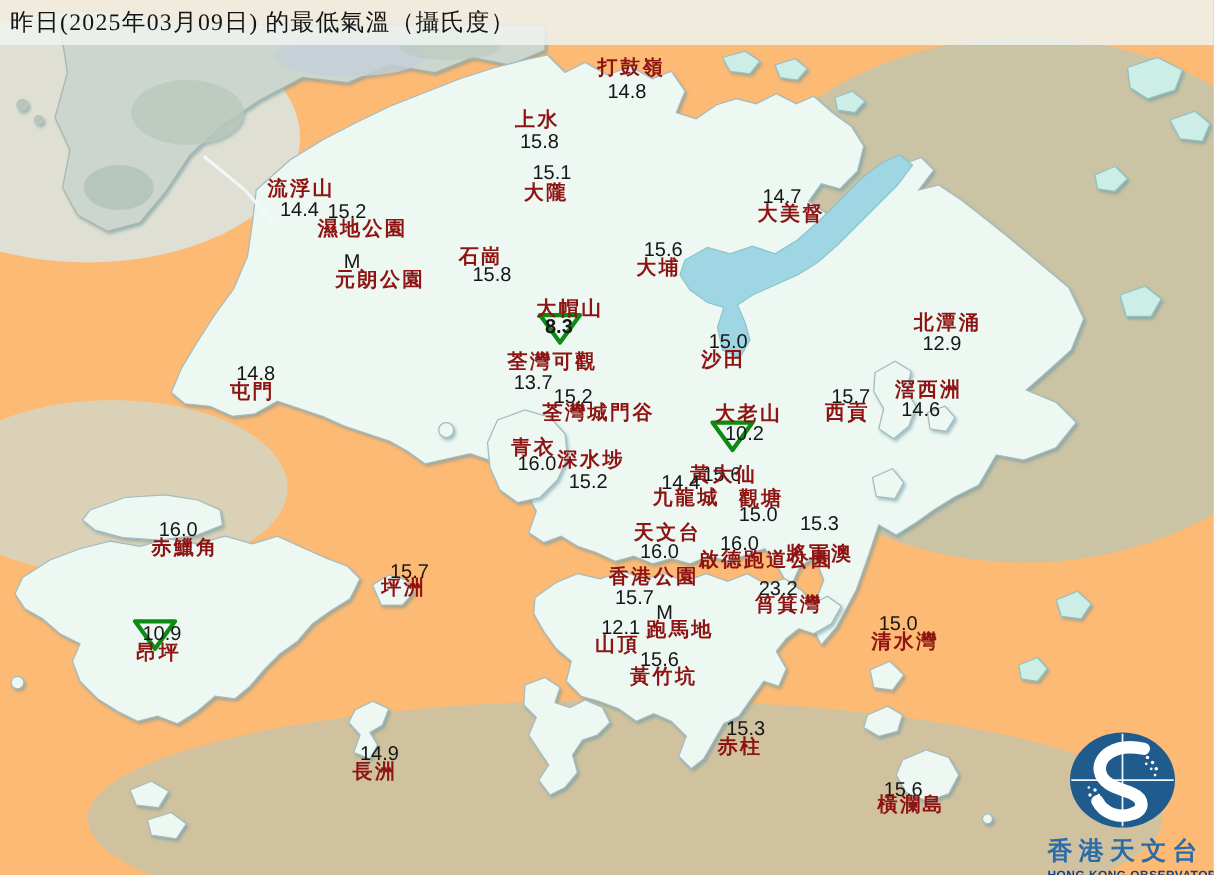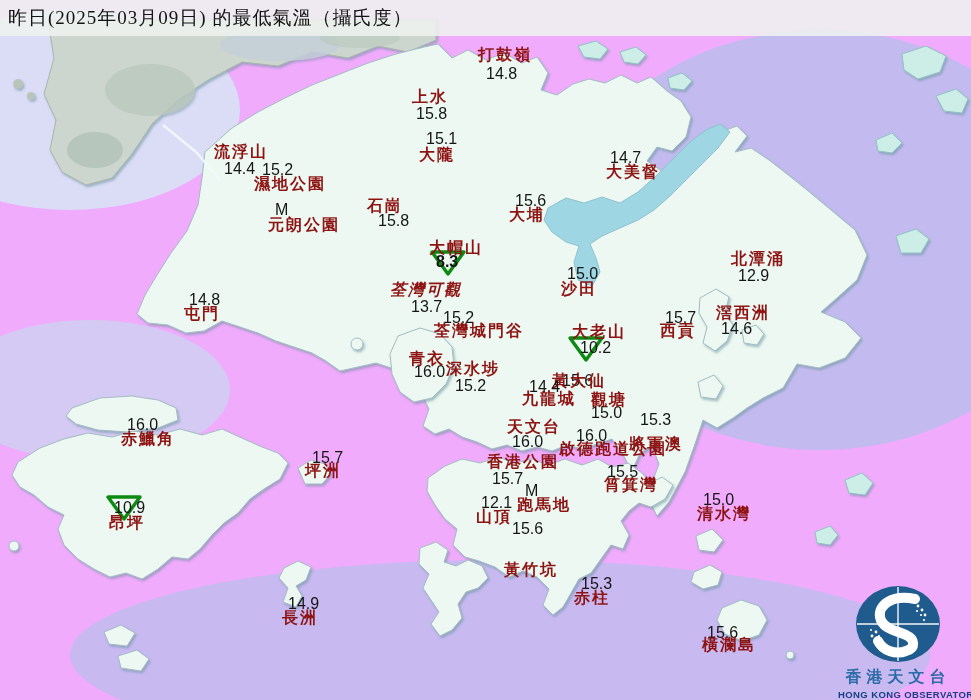--- a/index.html
+++ b/index.html
@@ -1,27 +1,27 @@
 <!DOCTYPE html>
 <html><head>
 <meta charset="utf-8">
 <style>
   html,body{margin:0;padding:0;background:#dfe8ea;}
-  .map{position:relative;width:971px;height:700px;overflow:hidden;background:#f0abfc;
+  .map{position:relative;width:971px;height:700px;overflow:hidden;background:#fdba74;
        font-family:"Liberation Sans","DejaVu Sans",sans-serif;}
   .geo{position:absolute;left:0;top:0;}
   .title{position:absolute;left:8px;top:5px;font-family:"Liberation Serif","DejaVu Serif",serif;
          font-size:19px;font-weight:400;color:#141414;letter-spacing:1px;white-space:nowrap;}
   .nm{position:absolute;font-family:"Liberation Serif","DejaVu Serif",serif;font-size:16px;font-weight:700;
       color:#8e1414;letter-spacing:2px;white-space:nowrap;line-height:1;}
   .val{position:absolute;font-size:16px;color:#161616;white-space:nowrap;line-height:1;}
   .tri{position:absolute;width:36px;height:26px;overflow:visible;}
   .logo{position:absolute;left:838px;top:584px;width:120px;text-align:center;}
   .logo svg{display:block;margin:0 auto;}
-  .logo-cn{margin-top:3px;font-family:"Liberation Serif","DejaVu Serif",serif;font-size:16px;font-weight:700;
+  .logo-cn{margin-top:3px;font-family:"Liberation Serif","DejaVu Serif",serif;font-size:20px;font-weight:700;
            color:#2b6ca8;letter-spacing:5px;white-space:nowrap;}
   .logo-en{margin-top:1px;font-size:9.5px;font-weight:700;color:#173f86;letter-spacing:.4px;white-space:nowrap;}
 </style>
 </head>
 <body>
 
 <div class="map">
 
   <svg class="geo" width="971" height="700" viewBox="0 0 971 700">
     <defs>
@@ -114,21 +114,21 @@
       <span class="val" style="left: 610px; top: 150px;">14.7</span>
       <span class="nm" style="left: 606px; top: 164px;">大美督</span>
       <span class="val" style="left: 515px; top: 193px;">15.6</span>
       <span class="nm" style="left: 509px; top: 207px;">大埔</span>
       <svg class="tri" viewBox="0 0 36 26" style="left: 430px; top: 250px;">
         <polygon points="2,2 34,2 18,24" fill="none" stroke="#0c8a12" stroke-width="3.4" stroke-linejoin="round"></polygon>
       </svg>
       <span class="val" style="left: 436px; top: 254px; font-weight: bold;">8.3</span>
       <span class="nm" style="left: 429px; top: 240px;">大帽山</span>
       <span class="val" style="left: 411px; top: 299px;">13.7</span>
-      <span class="nm" style="left: 390px; top: 282px; font-style: italic;">荃灣可觀</span>
+      <span class="nm" style="left: 406px; top: 282px;">荃灣可觀</span>
       <span class="val" style="left: 567px; top: 266px;">15.0</span>
       <span class="nm" style="left: 561px; top: 281px;">沙田</span>
       <span class="val" style="left: 738px; top: 268px;">12.9</span>
       <span class="nm" style="left: 731px; top: 251px;">北潭涌</span>
       <span class="val" style="left: 443px; top: 310px;">15.2</span>
       <span class="nm" style="left: 434px; top: 323px;">荃灣城門谷</span>
       <span class="val" style="left: 189px; top: 292px;">14.8</span>
       <span class="nm" style="left: 184px; top: 306px;">屯門</span>
       <span class="val" style="left: 665px; top: 310px;">15.7</span>
       <span class="nm" style="left: 660px; top: 323px;">西貢</span>
@@ -150,28 +150,28 @@
       <span class="val" style="left: 591px; top: 405px;">15.0</span>
       <span class="nm" style="left: 591px; top: 392px;">觀塘</span>
       <span class="val" style="left: 512px; top: 434px;">16.0</span>
       <span class="nm" style="left: 507px; top: 419px;">天文台</span>
       <span class="val" style="left: 640px; top: 412px;">15.3</span>
       <span class="nm" style="left: 629px; top: 425px; margin-top: 11px;">將軍澳</span>
       <span class="val" style="left: 576px; top: 428px;">16.0</span>
       <span class="nm" style="left: 559px; top: 441px;">啟德跑道公園</span>
       <span class="val" style="left: 492px; top: 471px;">15.7</span>
       <span class="nm" style="left: 487px; top: 454px;">香港公園</span>
-      <span class="val" style="left: 607px; top: 464px;">15.5</span>
+      <span class="val" style="left: 607px; top: 464px;">23.2</span>
       <span class="nm" style="left: 604px; top: 477px;">筲箕灣</span>
       <span class="val" style="left: 525px; top: 483px;">M</span>
       <span class="nm" style="left: 517px; top: 497px;">跑馬地</span>
       <span class="val" style="left: 481px; top: 495px;">12.1</span>
       <span class="nm" style="left: 476px; top: 509px;">山頂</span>
       <span class="val" style="left: 512px; top: 521px;">15.6</span>
-      <span class="nm" style="left: 504px; top: 534px; margin-top: 28px;">黃竹坑</span>
+      <span class="nm" style="left: 504px; top: 534px;">黃竹坑</span>
       <span class="val" style="left: 127px; top: 417px;">16.0</span>
       <span class="nm" style="left: 121px; top: 431px;">赤鱲角</span>
       <span class="val" style="left: 312px; top: 450px;">15.7</span>
       <span class="nm" style="left: 305px; top: 463px;">坪洲</span>
       <svg class="tri" viewBox="0 0 36 26" style="left: 106px; top: 495px;">
         <polygon points="2,2 34,2 18,24" fill="none" stroke="#0c8a12" stroke-width="3.4" stroke-linejoin="round"></polygon>
       </svg>
       <span class="val" style="left: 114px; top: 500px;">10.9</span>
       <span class="nm" style="left: 109px; top: 515px;">昂坪</span>
       <span class="val" style="left: 703px; top: 492px;">15.0</span>

